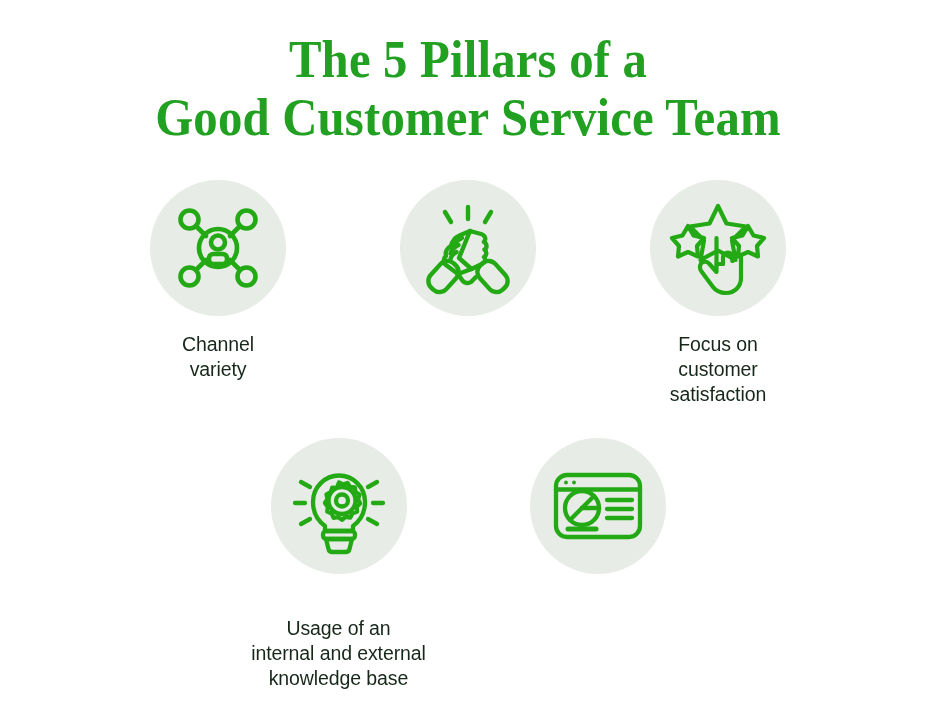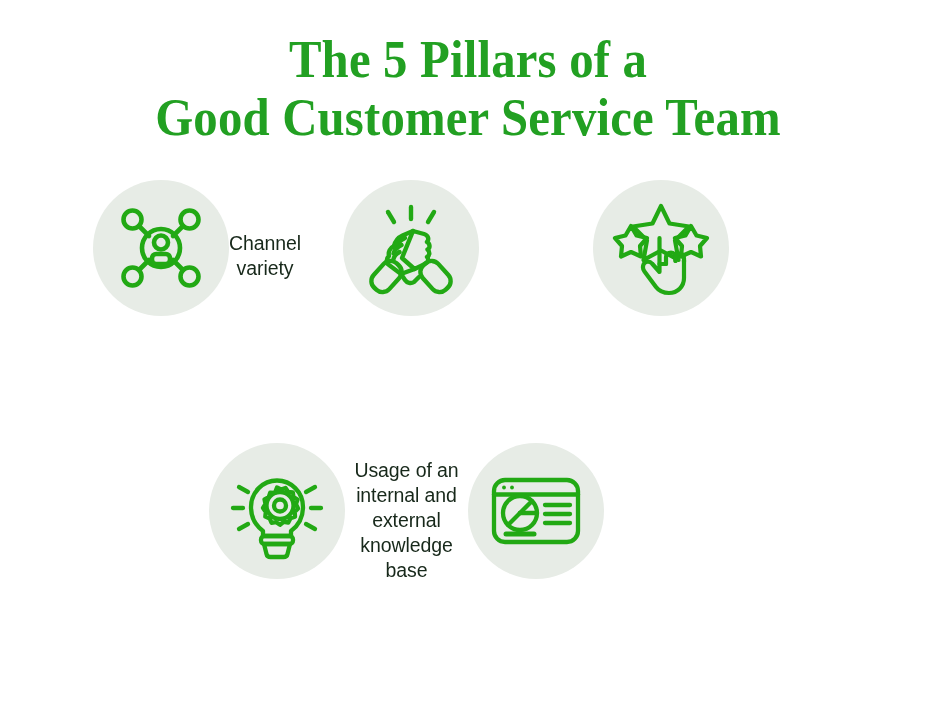--- a/index.html
+++ b/index.html
@@ -52,25 +52,25 @@
     left: 0;
     width: 936px;
     display: flex;
     justify-content: center;
   }
   .row-top { top: 180px; }
   .row-bottom { top: 438px; }
 
   .pillar {
     display: flex;
-    flex-direction: row;
+    flex-direction: column;
     align-items: center;
     width: 250px;
   }
-  .row-bottom .pillar { width: 259px; }
+  .row-bottom .pillar { width: 259px; gap: 22px; }
 
   .icon-circle {
     width: 136px;
     height: 136px;
     border-radius: 50%;
     background: #e7ece6;
     display: flex;
     align-items: center;
     justify-content: center;
     flex: none;
@@ -176,20 +176,23 @@
                    C31.5 69 32 71.5 33.5 73.5 L45 89 C48 93 53 95 58 95
                    C66.5 95 73 88.5 73 80 L73 62"></path>
 
           <path d="M55 66 L55 59.5 C55 56.5 57 54.5 60 54.5 C62.5 54.5 64.5 56.5 64.5 59.5 L64.5 63"></path>
 
           <path d="M64.5 63 L64.5 60.5 C64.5 57.5 66.5 55.5 69 55.5 C71.5 55.5 73 57.5 73 60.5 L73 64"></path>
 
           <path d="M48.5 66 L55 66"></path>
         </svg>
       </div>
+      <div class="pillar-label">Focus on
+customer
+satisfaction</div>
     </div>
 
   </div>
 
   <div class="row row-bottom">
 
     <div class="pillar">
       <div class="icon-circle">
         <svg width="100" height="100" viewBox="0 0 100 100" fill="none" stroke="#22a914" stroke-width="4.3" stroke-linecap="round" stroke-linejoin="round">
 

